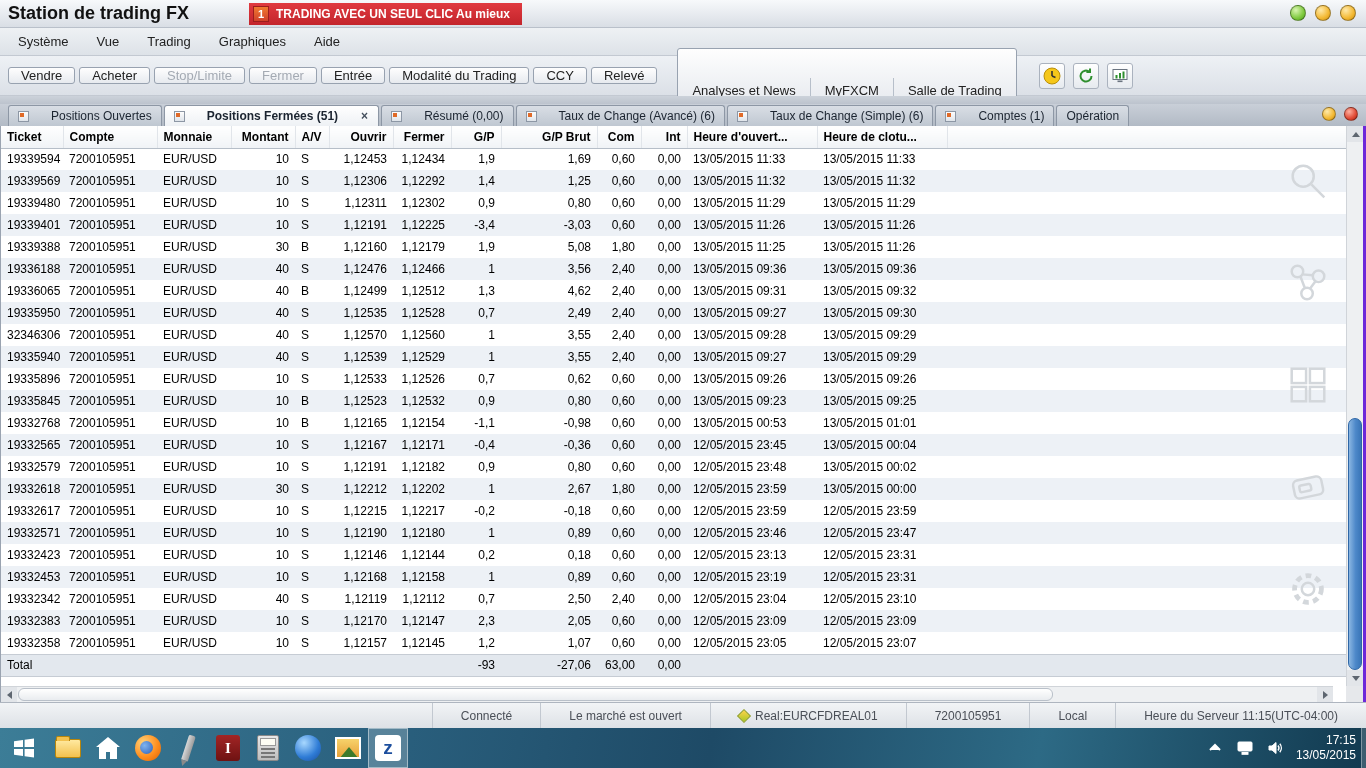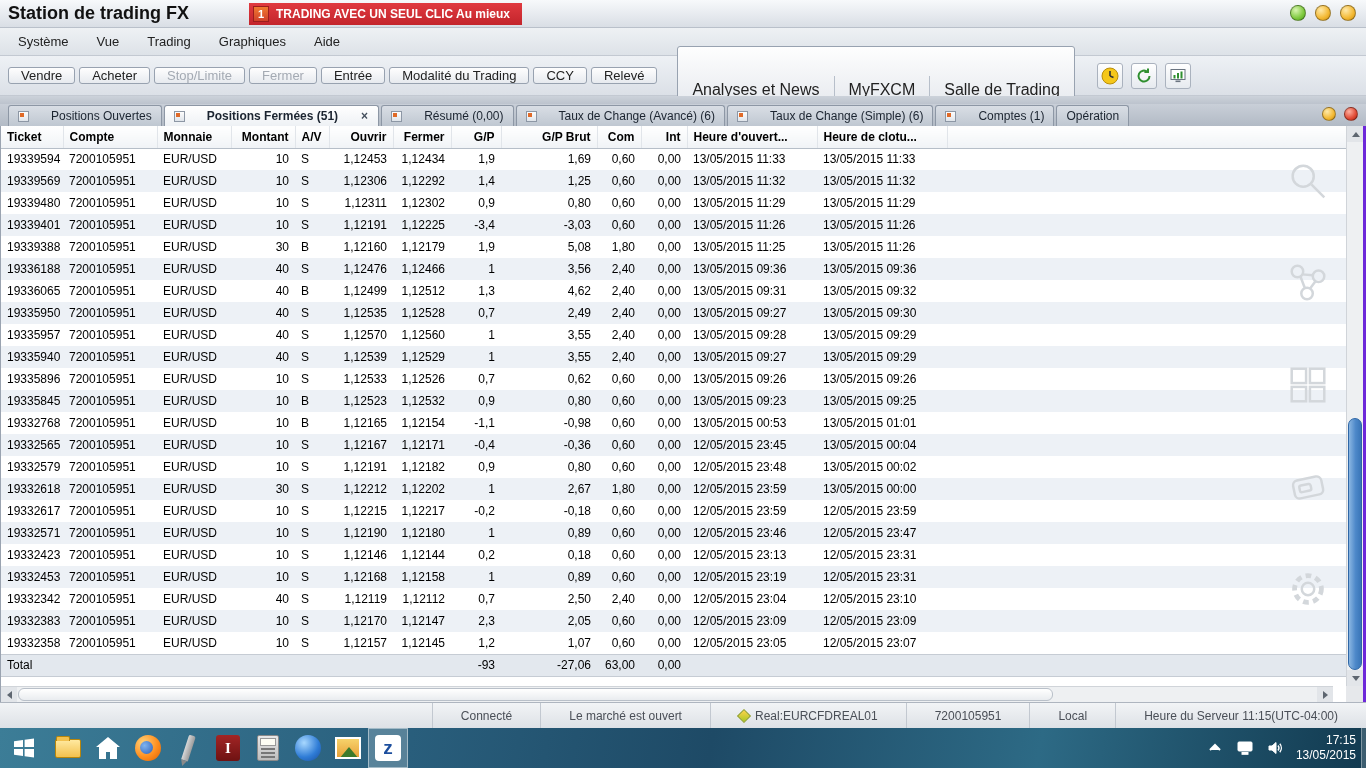--- a/index.html
+++ b/index.html
@@ -19,21 +19,21 @@
 
   
   .menubar { height:28px; background:linear-gradient(#eef1f4,#dde2e8); display:flex; align-items:center; gap:4px; padding:0 6px; border-bottom:1px solid #c3c9d2; }
   .menu-item { font-size:13px; color:#222; padding:4px 12px; cursor:pointer; }
 
   
   .toolbar { height:40px; background:linear-gradient(#eef1f5,#dbe0e7); display:flex; align-items:center; padding:0 8px; gap:4px; border-bottom:1px solid #c3c9d2; }
   .tb-btn { font-size:13px; color:#222; background:linear-gradient(#fefefe,#e7eaef); border:1px solid #98a2b0; border-radius:3px; padding:0 12px; cursor:pointer; white-space:nowrap; }
   .tb-btn.disabled { color:#a4aab3; }
   .tb-group { display:flex; border:1px solid #98a2b0; border-radius:3px; background:linear-gradient(#fefefe,#e7eaef); margin-left:16px; }
-  .tb-group .tb-link { font-size:16px; color:#222; padding:5px 14px; cursor:pointer; border-right:1px solid #b7bfca; white-space:nowrap;margin-top:29px; }
+  .tb-group .tb-link { font-size:13px; color:#222; padding:5px 14px; cursor:pointer; border-right:1px solid #b7bfca; white-space:nowrap;margin-top:29px; }
   .tb-group .tb-link:last-child { border-right:none; }
   .tb-icons { display:flex; gap:8px; margin-left:18px; }
   .tb-icon-btn { width:26px; height:26px; border:1px solid #aab2be; border-radius:3px; background:linear-gradient(#ffffff,#e6eaef); display:flex; align-items:center; justify-content:center; cursor:pointer; }
 
   .substrip { height:8px; background:linear-gradient(#ccd2da,#bcc3cd); }
 
   
   .tabbar { height:22px; background:linear-gradient(#c9cfd8,#b2bac5); display:flex; align-items:flex-end; padding:0 0 0 8px; position:relative; }
   .tab { display:flex; align-items:center; gap:22px; font-size:12px; color:#1b2430; height:21px; padding:0 9px; border:1px solid #8d97a5; border-bottom:none; border-radius:3px 3px 0 0; background:linear-gradient(#d9dee5,#bfc7d1); margin-right:2px; cursor:pointer; white-space:nowrap; }
   .tab.active { background:linear-gradient(#ffffff,#eef1f5); font-weight:bold; }
@@ -373,21 +373,21 @@
             <td>1,12528</td>
             <td>0,7</td>
             <td>2,49</td>
             <td>2,40</td>
             <td>0,00</td>
             <td>13/05/2015 09:27</td>
             <td>13/05/2015 09:30</td>
             <td></td>
           </tr>
           <tr>
-            <td>19335957</td>
+            <td>32346306</td>
             <td>7200105951</td>
             <td>EUR/USD</td>
             <td>40</td>
             <td>S</td>
             <td>1,12570</td>
             <td>1,12560</td>
             <td>1</td>
             <td>3,55</td>
             <td>2,40</td>
             <td>0,00</td>

